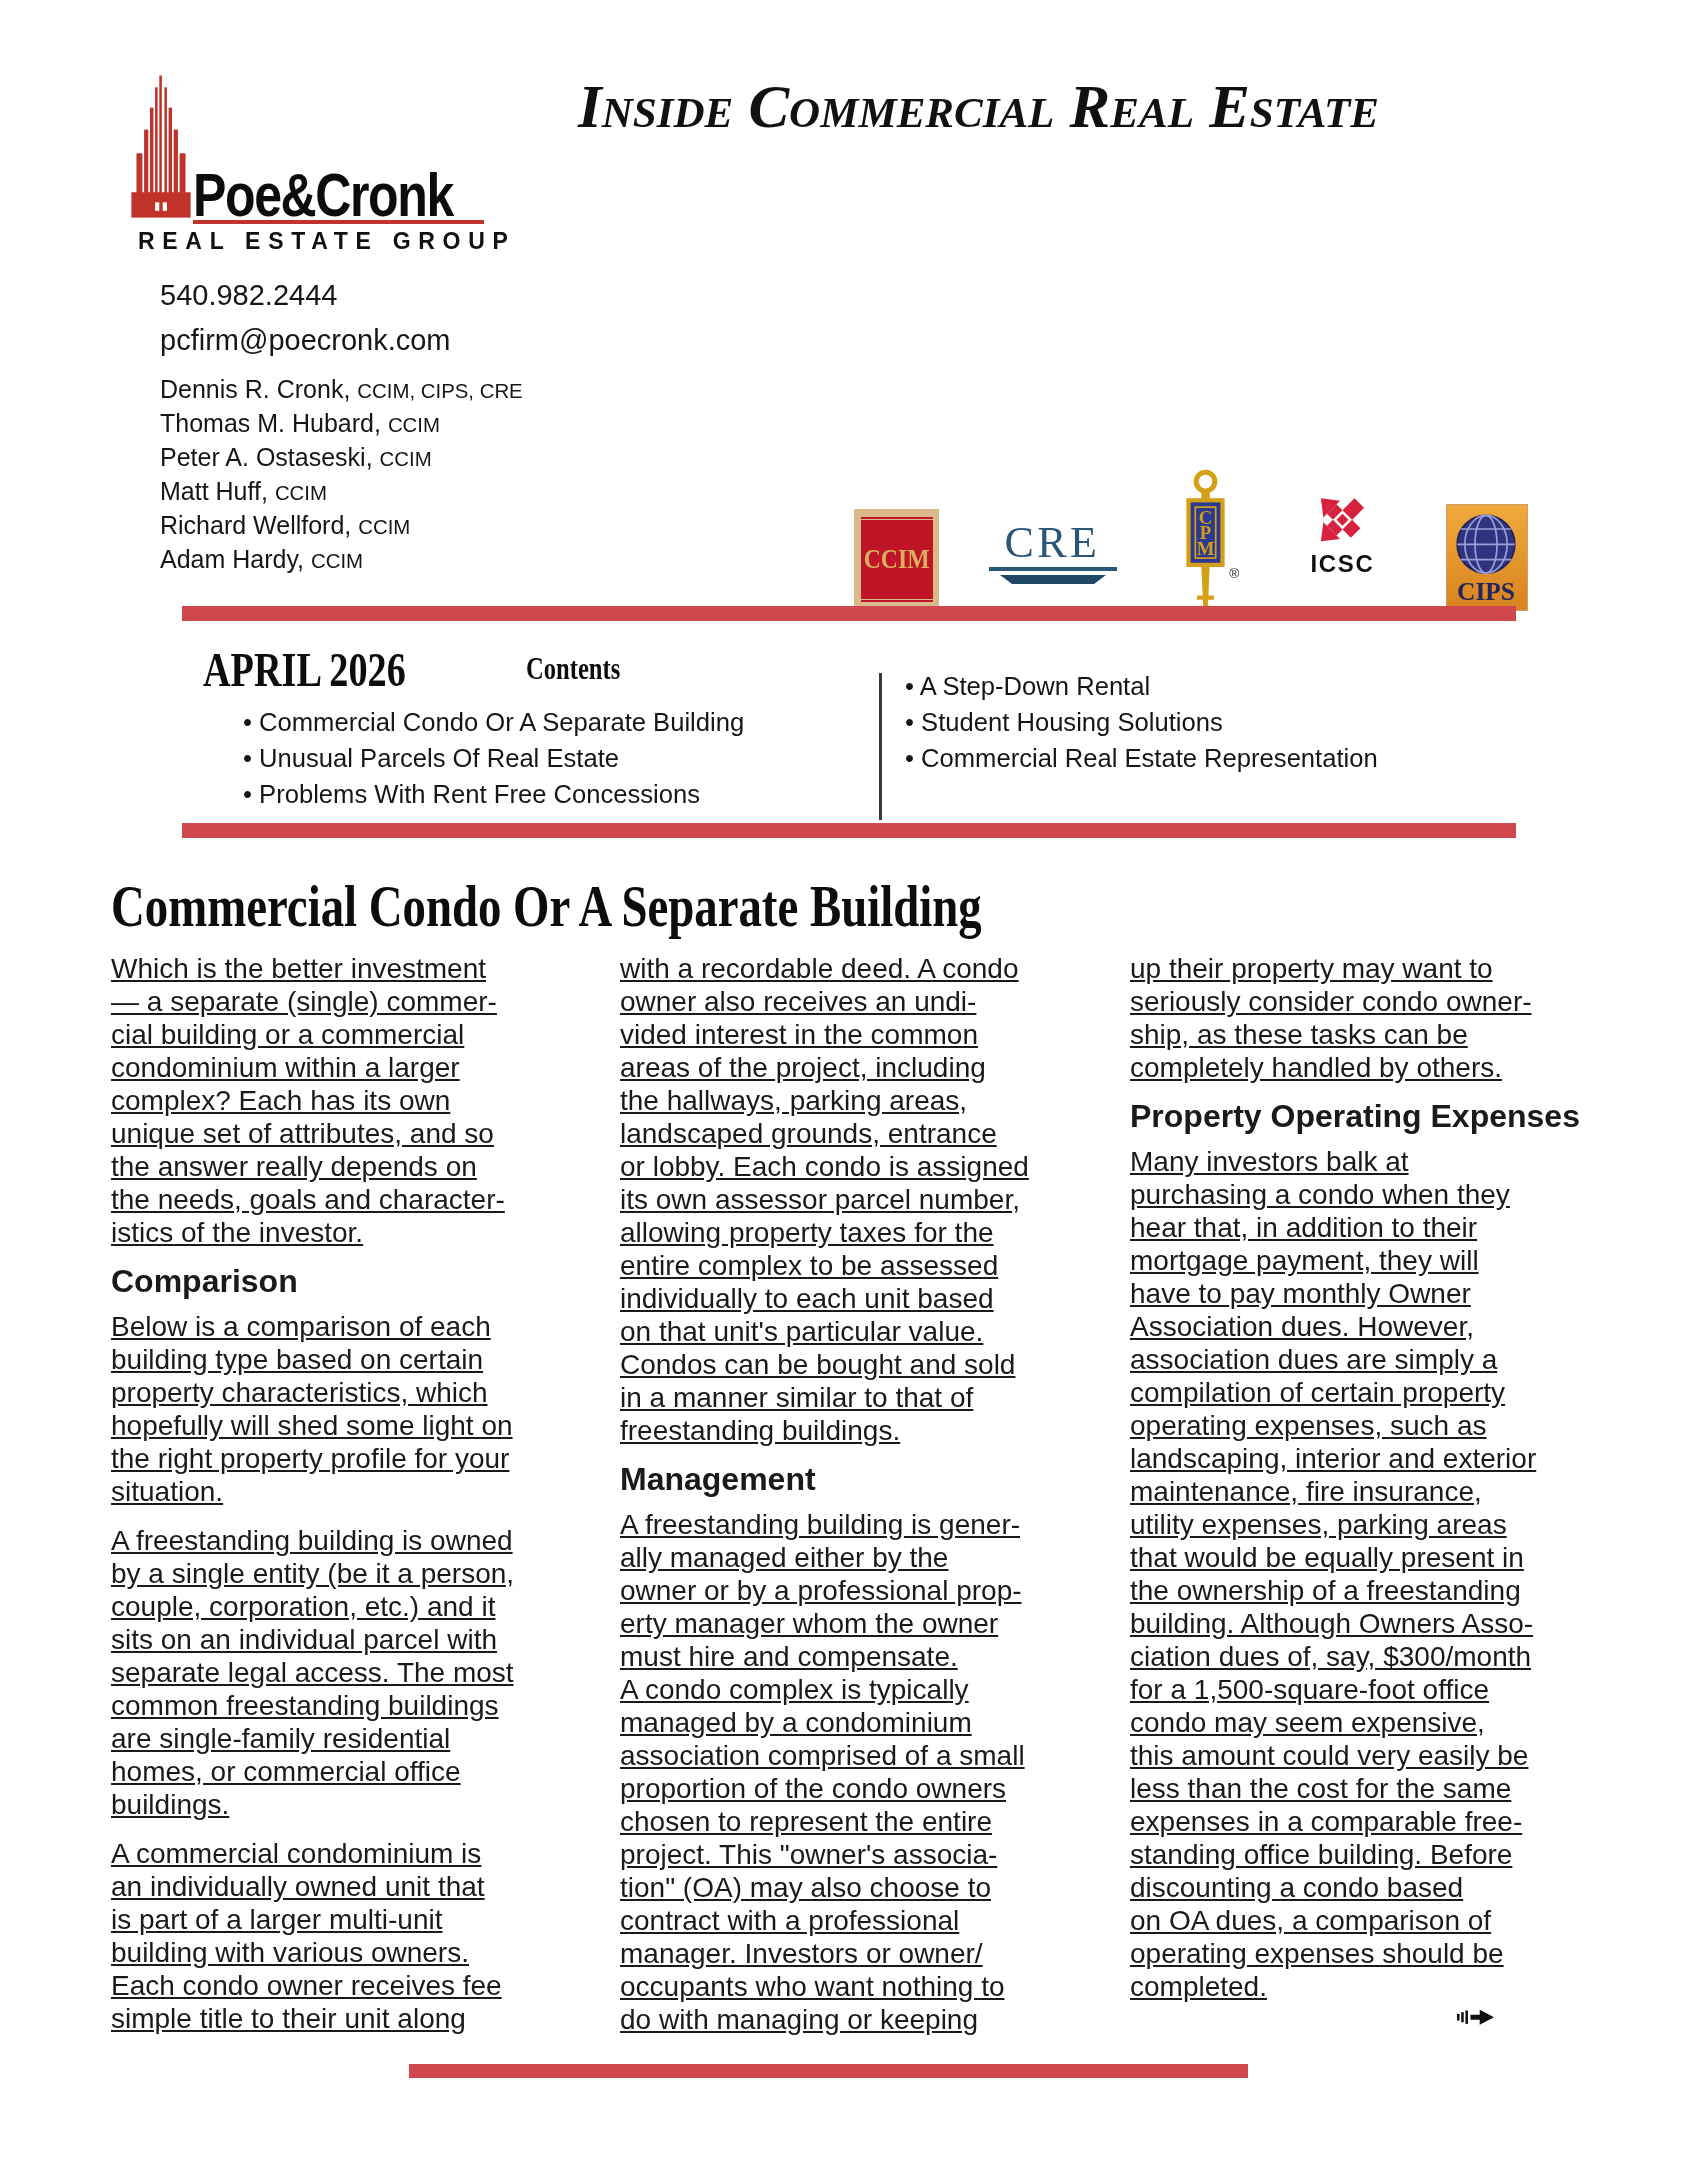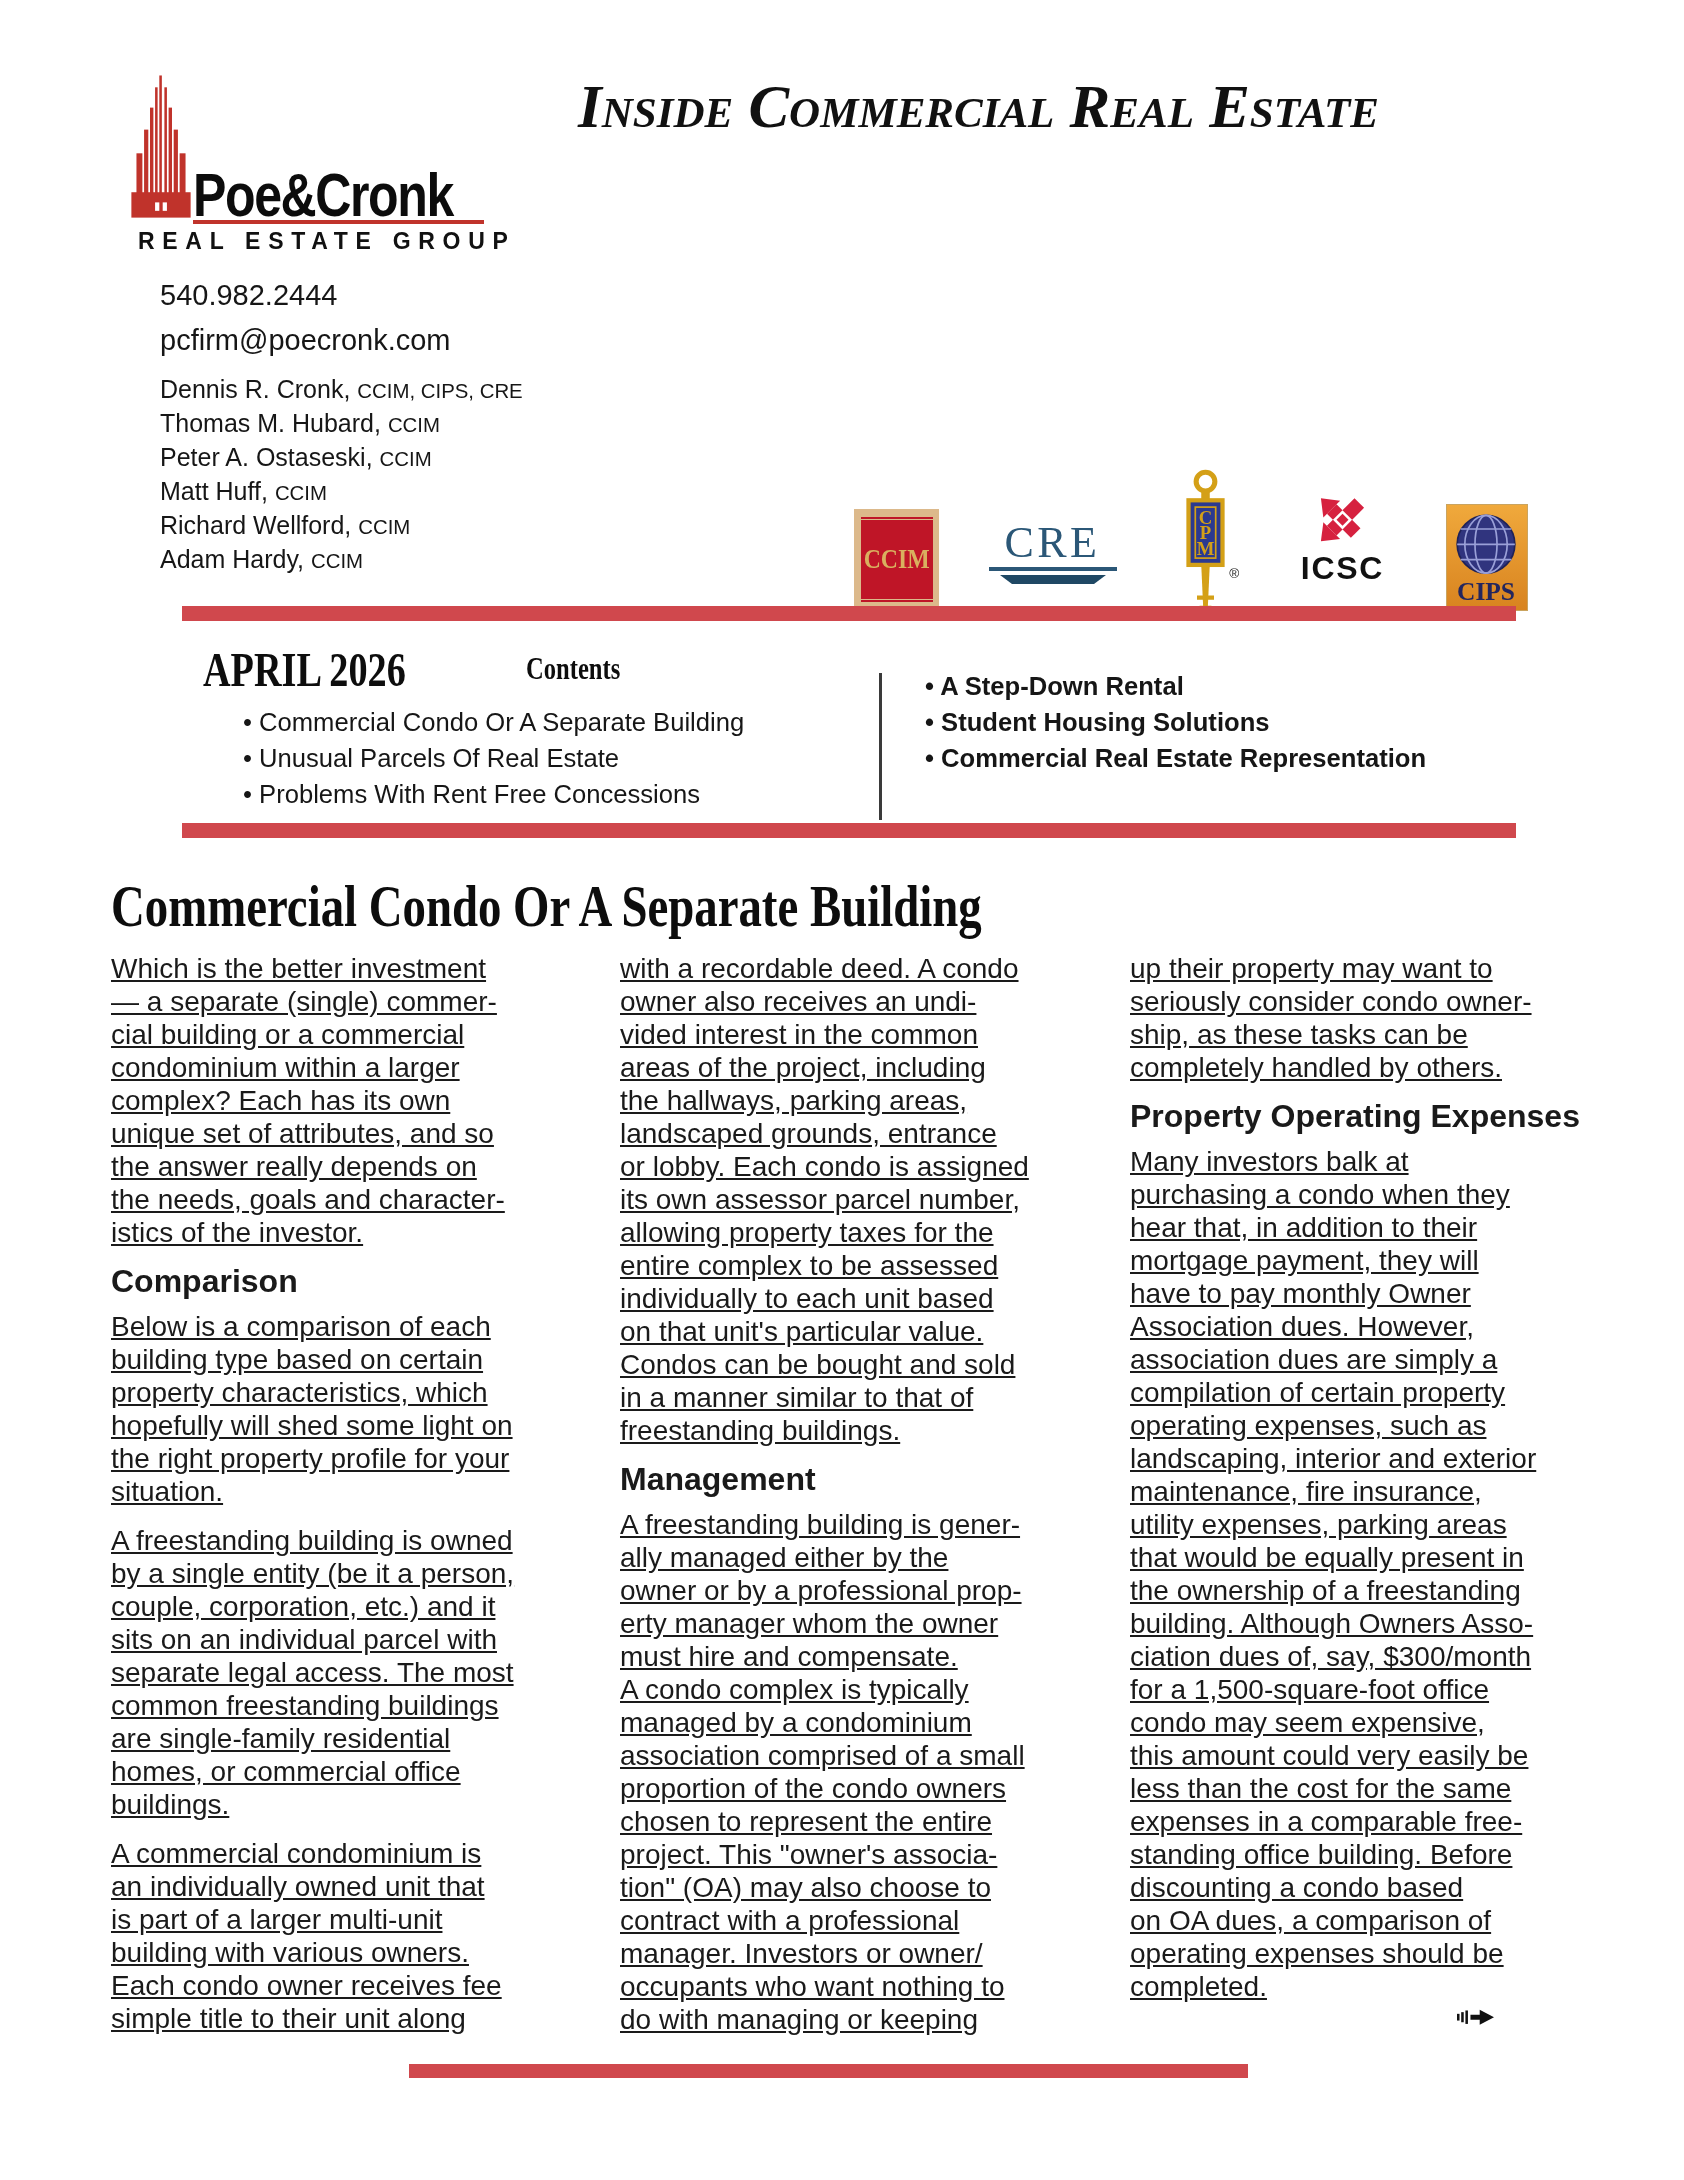--- a/index.html
+++ b/index.html
@@ -27,39 +27,39 @@
         border-bottom:4.3px double #dcb98b;display:flex;align-items:center;justify-content:center;box-sizing:border-box;}
   .ccim-inner span{font-family:"Liberation Serif", serif;font-size:26.4px;font-weight:bold;
         color:#d9b05f;transform:scaleX(0.9);}
   .cre{left:986px;top:521px;width:133px;text-align:center;}
   .cre-text{font-family:"Liberation Serif", serif;font-size:44px;line-height:43px;color:#2b5777;letter-spacing:3.4px;}
   .cre-underline{width:128px;height:3.4px;background:#2b5777;margin:3.4px auto 0;}
   .cre-base{width:82px;height:0;border-top:9.4px solid #1f4864;border-left:12px solid transparent;
         border-right:12px solid transparent;margin:4.3px auto 0;}
   .cpm{left:1163px;top:468px;width:85px;height:170px;}
   .icsc{left:1293px;top:494px;width:99px;height:94px;text-align:center;}
-  .icsc-label{font-size:32px;font-weight:bold;letter-spacing:1.7px;color:#111;margin-top:-1.7px;}
+  .icsc-label{font-size:24px;font-weight:bold;letter-spacing:1.7px;color:#111;margin-top:-1.7px;}
   .cips{left:1446px;top:504px;width:82px;height:107px;background:linear-gradient(#f0a93c,#d8831f);
         border:1.7px solid #caa45f;box-sizing:border-box;}
 
   
   .rule{background:#d0484d;height:14.5px;}
   .rule-top{left:182px;top:606px;width:1334px;}
   .rule-mid{left:182px;top:823px;width:1334px;}
   .rule-bottom{left:409px;top:2064px;width:839px;height:13.6px;}
 
   
   .poster{font-family:"Liberation Serif", serif;font-weight:bold;color:#0d0d0d;
           transform:scaleX(0.78);transform-origin:left top;white-space:nowrap;}
   .issue-date{left:203px;top:641px;font-size:49px;}
   .contents-label{left:526px;top:651px;font-size:31.5px;}
   .toc{font-size:25.6px;line-height:36px;color:#161616;list-style:none;margin:0;padding:0;}
   .toc li::before{content:"• ";}
   .toc-left{left:243px;top:704px;}
-  .toc-right{left:925px;top:668px;font-weight:bold;}
+  .toc-right{left:905px;top:668px;}
   .toc-divider{left:879px;top:673px;width:2.6px;height:147px;background:#3a3a3a;}
 
   
   .article-title{left:111px;top:872px;font-size:60px;}
   .col{width:464px;font-size:28px;line-height:33px;color:#1a1a1a;}
   .col .para{white-space:pre-line;margin:0 0 16px 0;text-decoration:underline;}
   .col .col-h{font-weight:bold;font-size:32px;margin:3.4px 0 12px 0;}
   .col1{left:111px;top:952px;}
   .col2{left:620px;top:952px;}
   .col3{left:1130px;top:952px;}

